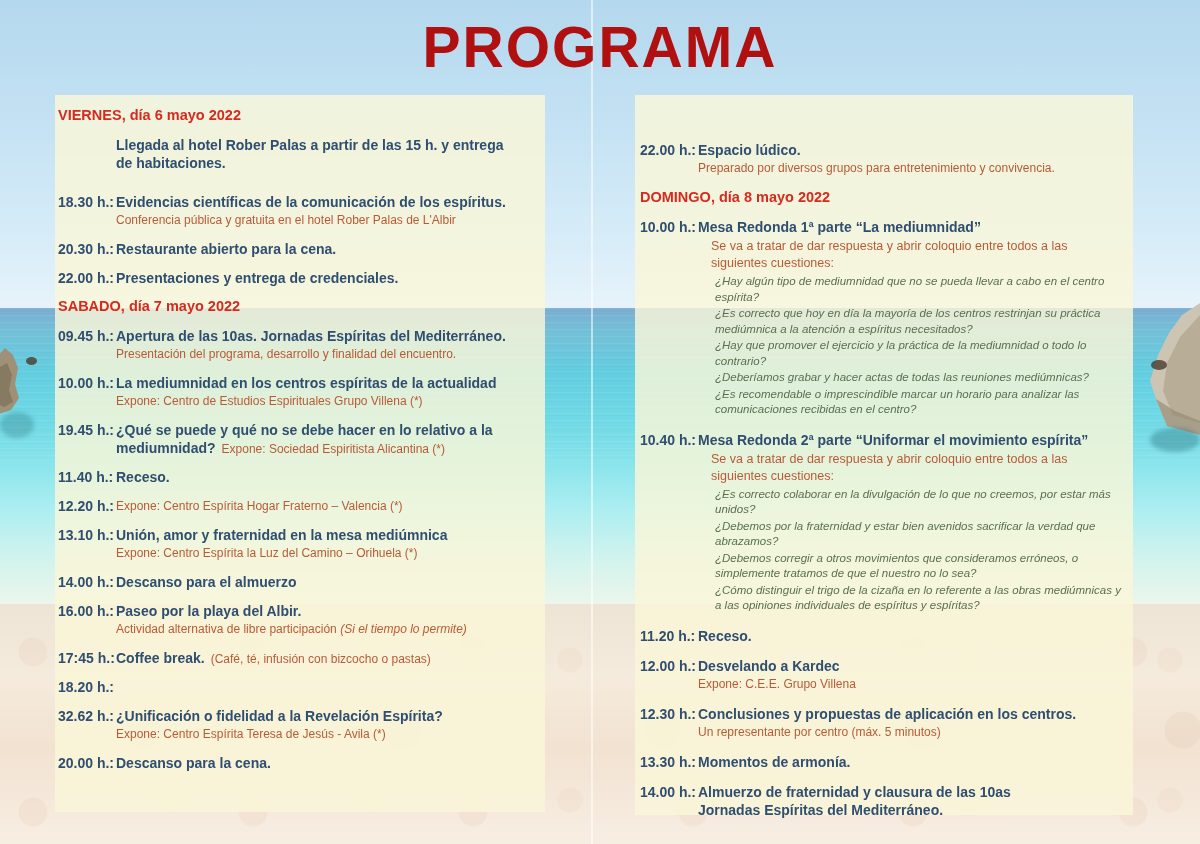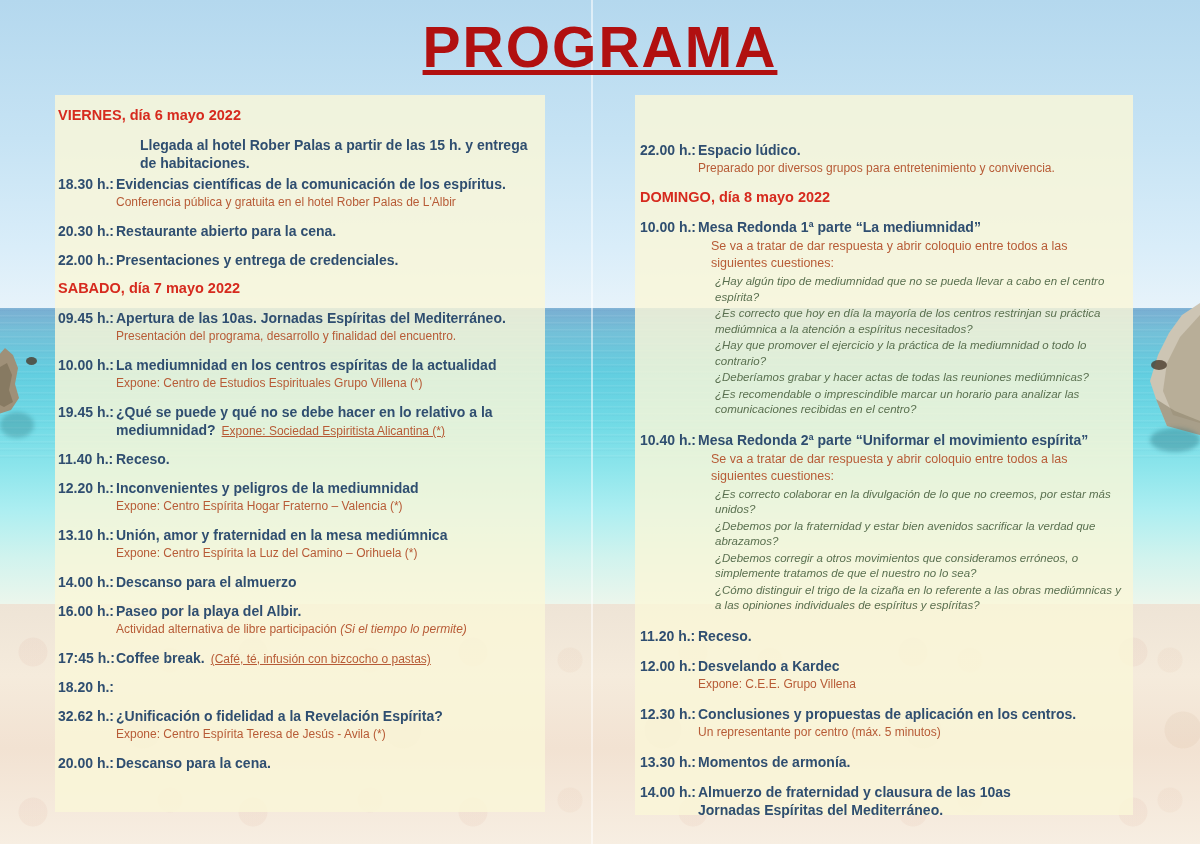--- a/index.html
+++ b/index.html
@@ -30,39 +30,39 @@
     background-size:220px 160px,260px 180px,200px 140px,100% 100%;}
   .rock{position:absolute;}
   .rock-shadow{position:absolute;border-radius:50%;filter:blur(2px);}
   .fold-line{position:absolute;top:0;left:591px;width:2px;height:844px;
     background:rgba(255,255,255,.55);}
   .speck{position:absolute;background:#4a3b2c;border-radius:50%;opacity:.8;}
   
   .page-title{
     position:absolute;top:14px;left:0;width:1200px;text-align:center;
     font-size:57px;font-weight:bold;letter-spacing:2px;color:var(--title_red);
-    margin:0;text-decoration:underline;}
+    margin:0;}
   
   .panel{position:absolute;background:rgba(250,247,216,.82);}
   .panel-left{left:55px;top:95px;width:490px;height:717px;padding:9px 6px 0 3px;}
   .panel-right{left:635px;top:95px;width:498px;height:720px;padding:46px 6px 0 5px;}
   
   .day{font-size:14.5px;font-weight:bold;color:var(--day_red);margin:3px 0 13px 0;}
   .item{display:flex;margin:0 0 11px 0;}
   .panel-right .item{margin-bottom:12px;}
   .time{flex:none;width:58px;font-size:14px;font-weight:bold;color:var(--heading_navy);
     line-height:18px;}
   .body{flex:1;min-width:0;}
   .title{font-size:14px;font-weight:bold;color:var(--heading_navy);line-height:18px;}
   .sub{display:block;font-size:12px;color:var(--accent_sienna);line-height:17px;margin-top:1px;}
-  .isub{font-size:12px;font-weight:normal;color:var(--accent_sienna);margin-left:6px;text-decoration:underline;}
+  .isub{font-size:12px;font-weight:normal;color:var(--accent_sienna);margin-left:6px;}
   .it{font-style:italic;}
   .mw400{max-width:402px;}
   .mw350{max-width:348px;}
-  .llegada{margin-top:2px;margin-bottom:3px;gap:24px;}
+  .llegada{margin-top:2px;margin-bottom:21px;}
   .intro{display:block;font-size:12.5px;color:var(--accent_sienna);line-height:17px;
     margin:2px 0 1px 13px;max-width:368px;}
   .questions{margin:2px 0 0 17px;}
   .q{display:block;font-size:11.5px;font-style:italic;color:var(--question_green);
     line-height:15.5px;margin-bottom:1px;}
   .mr-block{margin-bottom:9px;}
 </style>
 </head>
 <body>
 
@@ -147,21 +147,20 @@
   </div>
 
   <div class="item">
     <span class="time">11.40 h.:</span>
     <div class="body"><span class="title">Receso.</span></div>
   </div>
 
   <div class="item">
     <span class="time">12.20 h.:</span>
     <div class="body">
-      <span class="title">Inconvenientes y peligros de la mediumnidad</span>
       <span class="sub">Expone: Centro Espírita Hogar Fraterno – Valencia (*)</span>
     </div>
   </div>
 
   <div class="item">
     <span class="time">13.10 h.:</span>
     <div class="body">
       <span class="title">Unión, amor y fraternidad en la mesa mediúmnica</span>
       <span class="sub">Expone: Centro Espírita la Luz del Camino – Orihuela (*)</span>
     </div>

